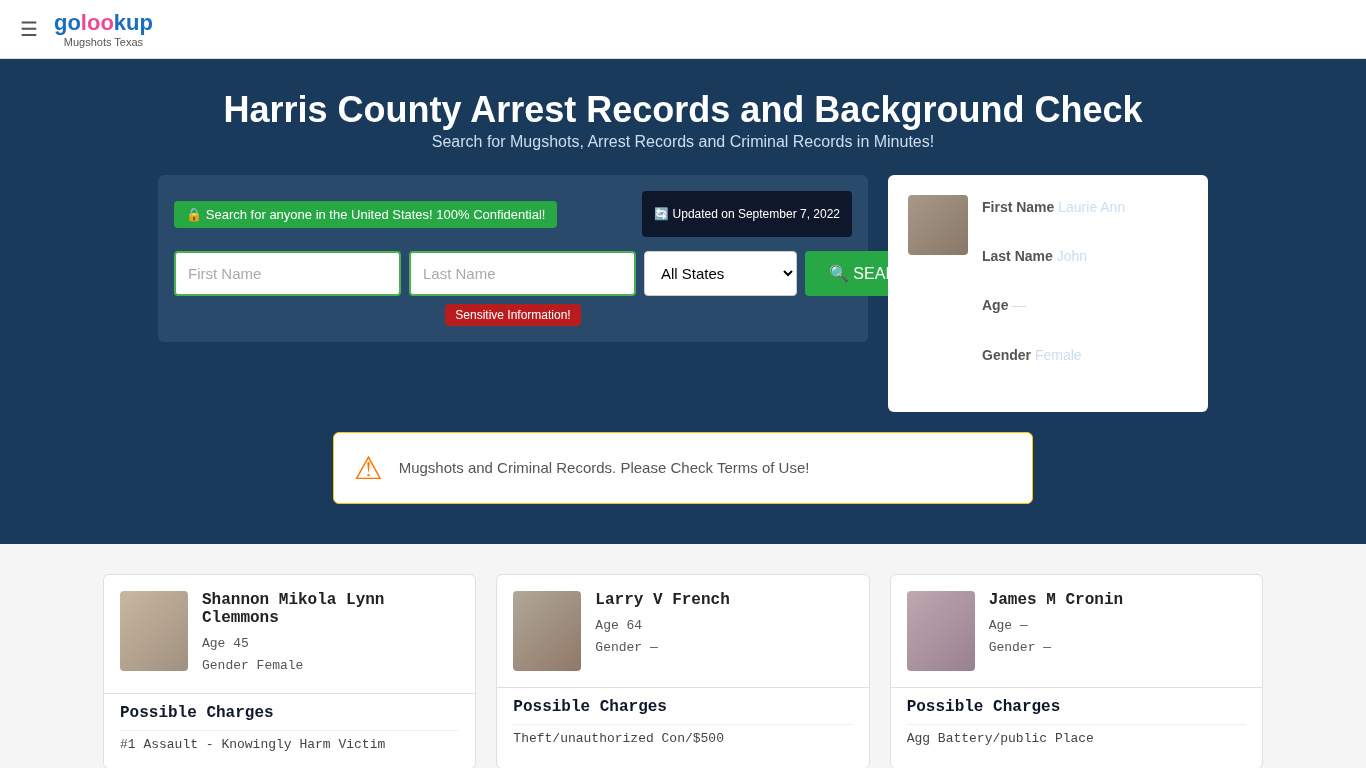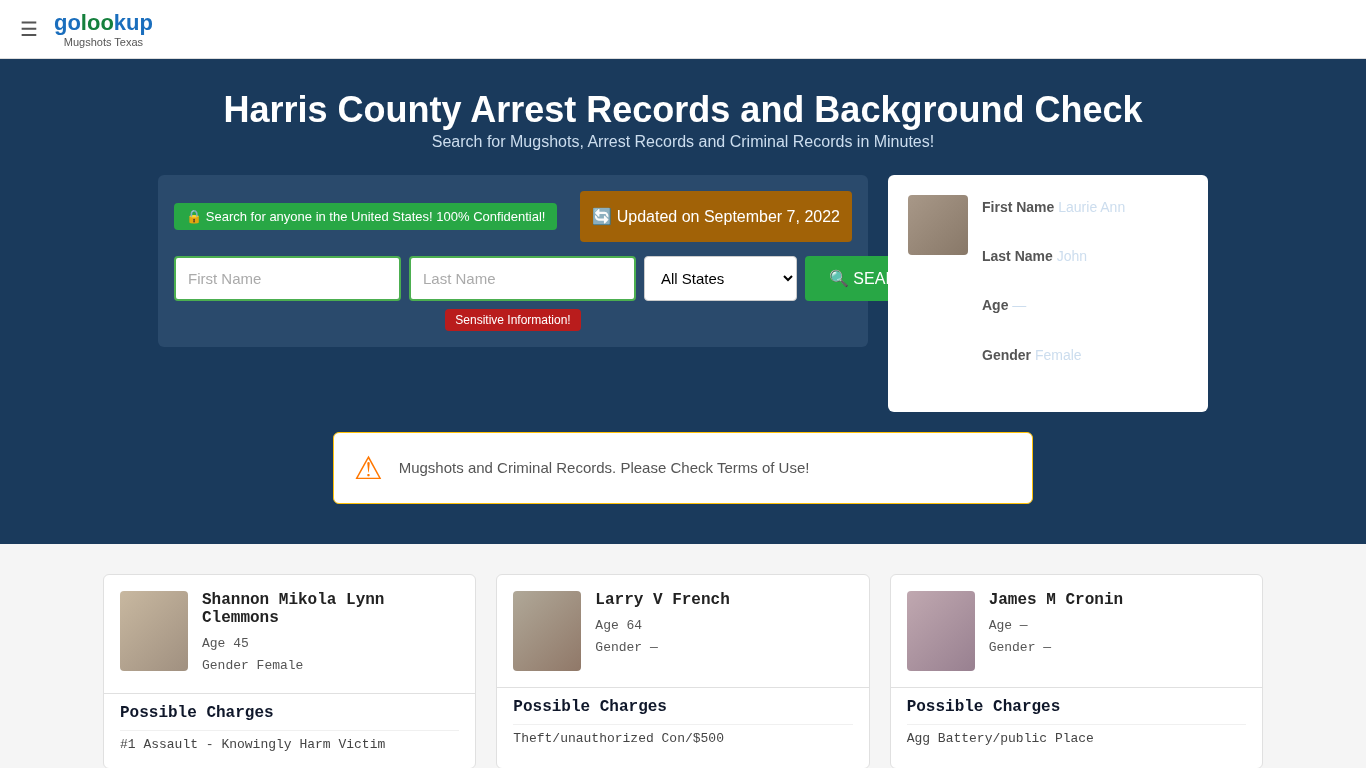--- a/index.html
+++ b/index.html
@@ -52,23 +52,23 @@
     .search-banner-green {
       background: #28a745;
       color: #fff;
       font-size: 13px;
       padding: 6px 12px;
       border-radius: 4px;
       display: inline-block;
       margin-bottom: 4px;
     }
     .search-banner-gray {
-      background: #a16207;
-      color: #fff;
-      font-size: 16px;
+      background: #0f172a;
+      color: #fff;
+      font-size: 12px;
       padding: 16px 12px;
       border-radius: 4px;
       display: inline-block;
       margin-bottom: 4px;
       float: right;
     }
     .search-banner-row {
       display: flex;
       justify-content: space-between;
       align-items: center;
@@ -195,21 +195,21 @@
     .header-avatar { background: linear-gradient(135deg, #a89888, #887868); width: 60px; height: 60px; border-radius: 4px; }
   </style>
 </head>
 <body>
 
 <header class="header">
   <div class="header-left">
     <div class="hamburger">☰</div>
     <div class="logo">
       <div class="logo-text">
-        <span style="color:#1a6ebd">go</span><span style="color:#15803d">loo</span><span style="color:#1a6ebd">kup</span>
+        <span style="color:#1a6ebd">go</span><span style="color:#ec4899">loo</span><span style="color:#1a6ebd">kup</span>
       </div>
       <div class="logo-sub">Mugshots Texas</div>
     </div>
   </div>
 </header>
 
 <section class="hero">
   <h1>Harris County Arrest Records and Background Check</h1>
   <p>Search for Mugshots, Arrest Records and Criminal Records in Minutes!</p>
 

